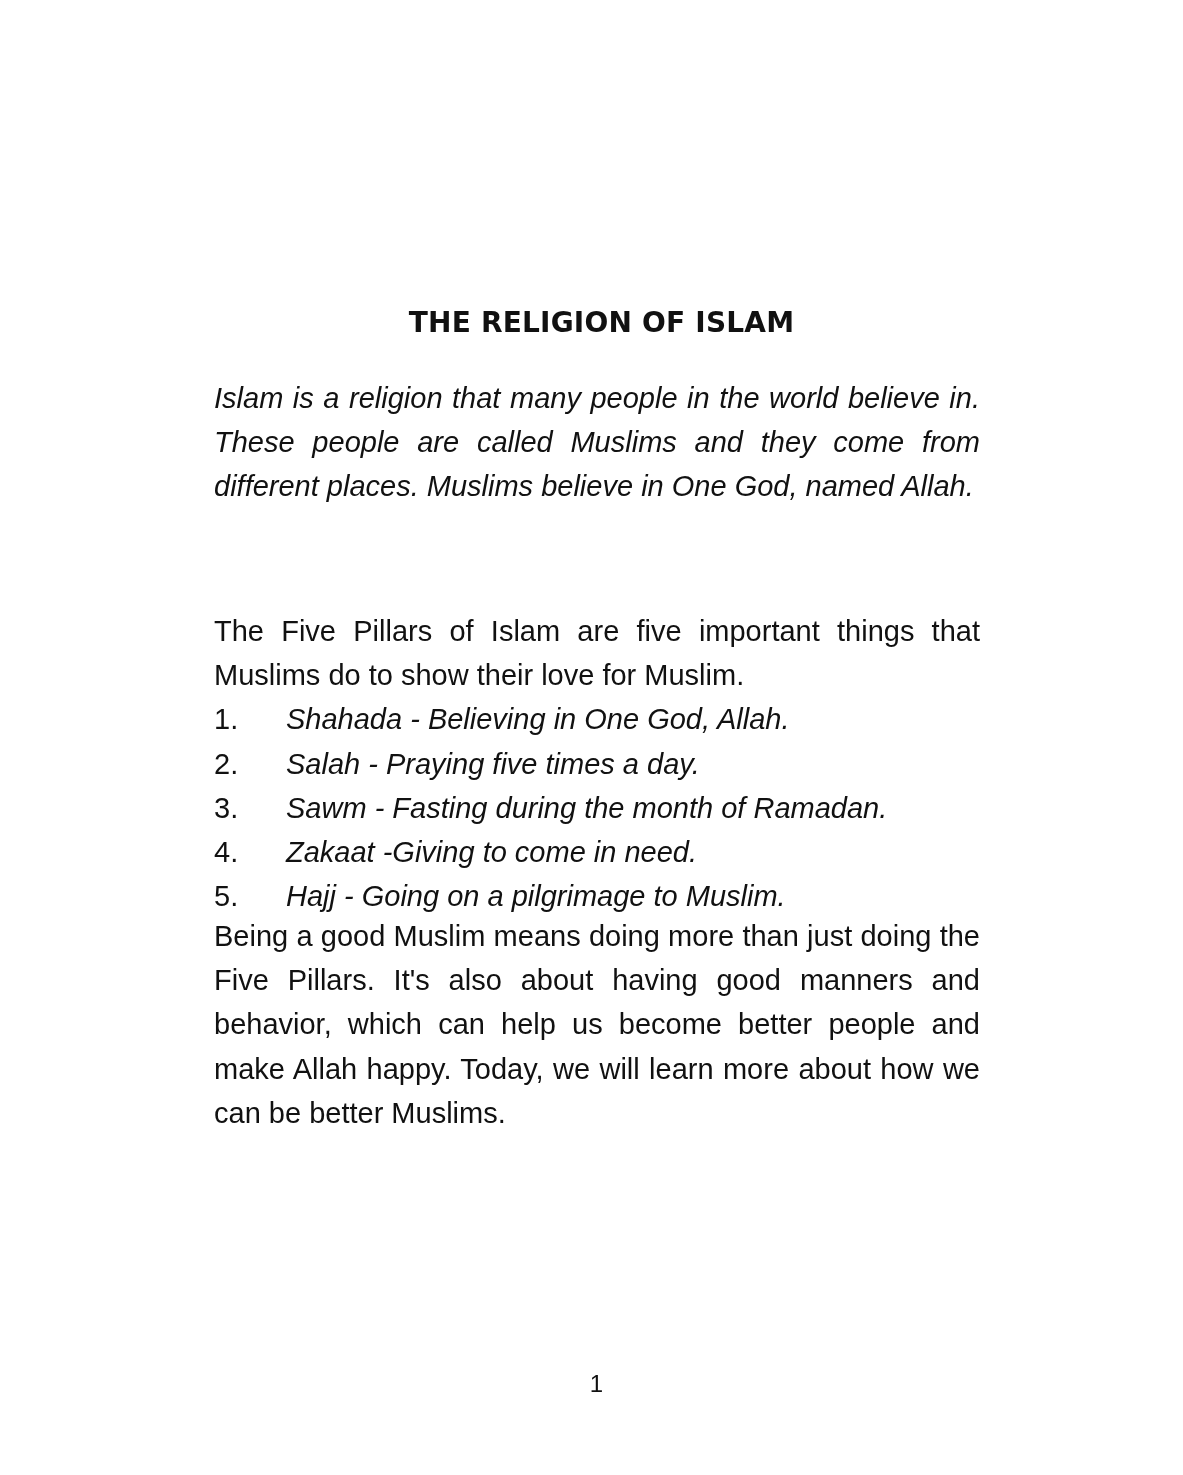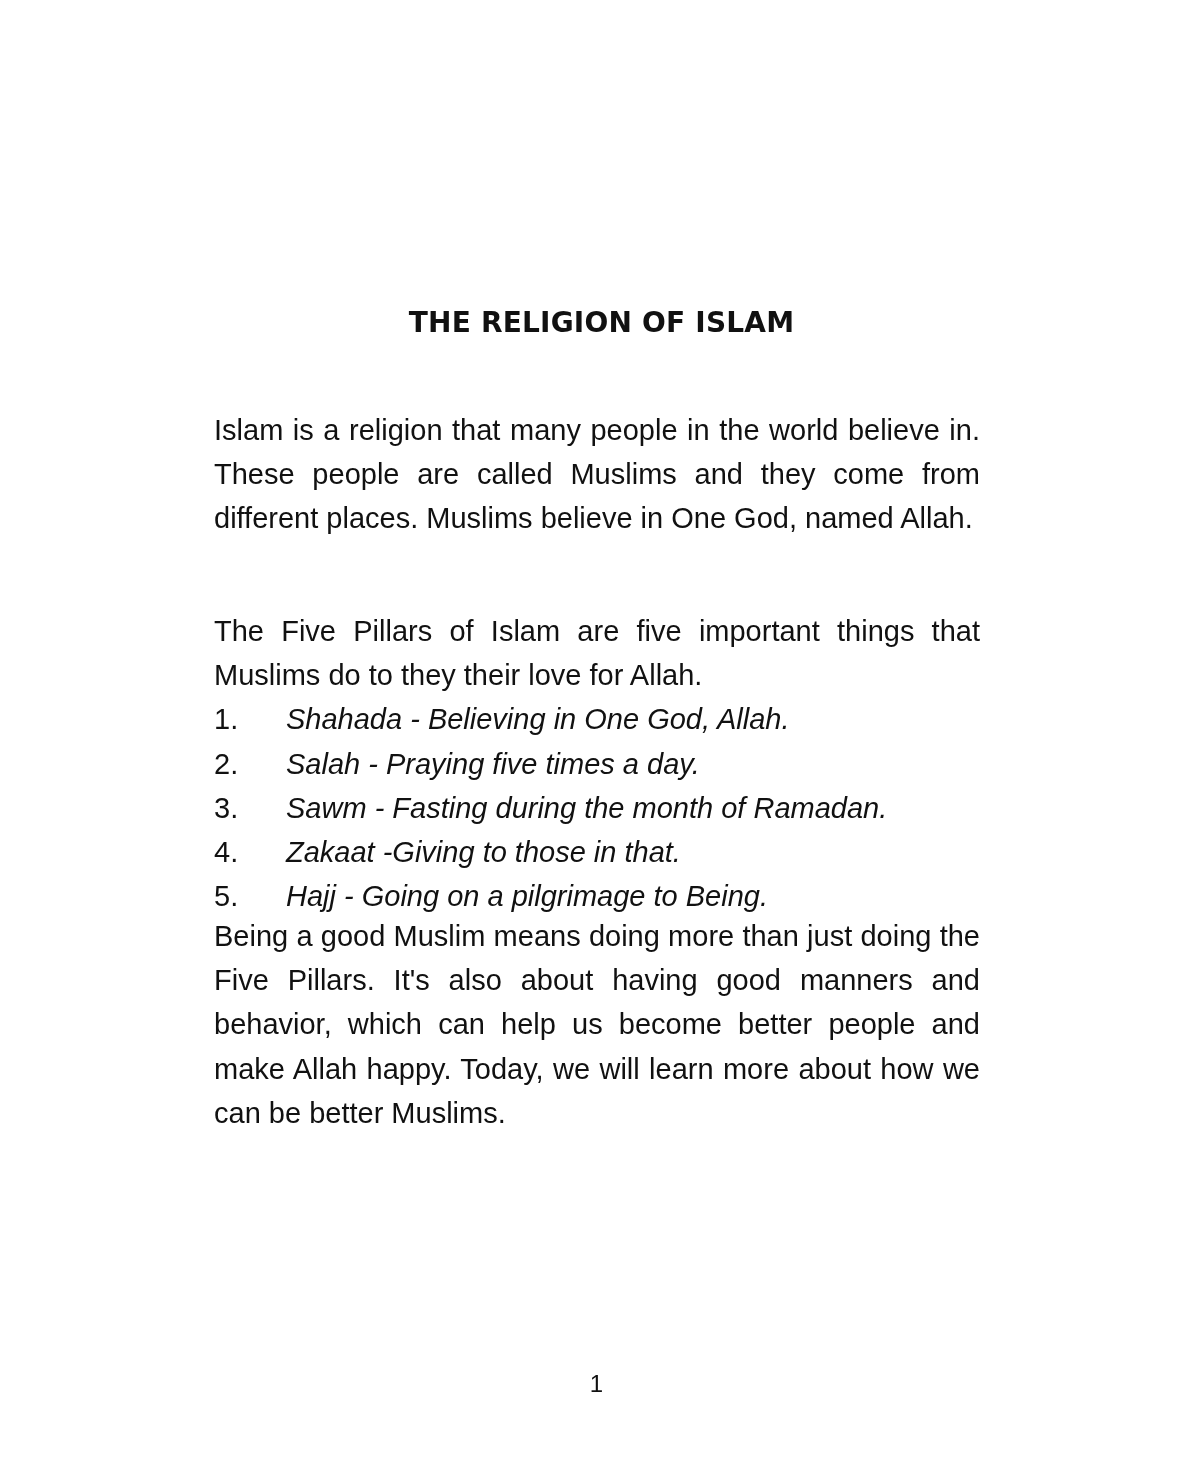--- a/index.html
+++ b/index.html
@@ -39,21 +39,21 @@
       left: 214px;
       width: 766px;
       font-size: 29px;
       line-height: 44.2px;
       font-family: "Liberation Sans", sans-serif;
     }
     .para {
       margin: 0;
       text-align: justify;
     }
-    #p1 { top: 408px; }
+    #p1 { top: 376px; font-style: italic; }
     #p2 { top: 609px; }
     #p3 { top: 914px; }
     .list {
       list-style: none;
       margin: 0;
       padding: 0;
     }
     .list-item {
       display: flex;
       height: 44.2px;
@@ -79,41 +79,41 @@
 
 <div class="page">
 
   <h1 class="title" style="margin:0;">THE RELIGION OF ISLAM</h1>
 
   <div class="content" id="p1">
     <p class="para">Islam is a religion that many people in the world believe in. These people are called Muslims and they come from different places. Muslims believe in One God, named Allah.</p>
   </div>
 
   <div class="content" id="p2">
-    <p class="para">The Five Pillars of Islam are five important things that Muslims do to they their love for Allah.</p>
+    <p class="para">The Five Pillars of Islam are five important things that Muslims do to show their love for Muslim.</p>
     <ol class="list">
       <li class="list-item">
         <span class="list-num">1.</span>
         <span class="list-text">Shahada - Believing in One God, Allah.</span>
       </li>
       <li class="list-item">
         <span class="list-num">2.</span>
         <span class="list-text">Salah - Praying five times a day.</span>
       </li>
       <li class="list-item">
         <span class="list-num">3.</span>
         <span class="list-text">Sawm - Fasting during the month of Ramadan.</span>
       </li>
       <li class="list-item">
         <span class="list-num">4.</span>
-        <span class="list-text">Zakaat -Giving to those in that.</span>
+        <span class="list-text">Zakaat -Giving to come in need.</span>
       </li>
       <li class="list-item">
         <span class="list-num">5.</span>
-        <span class="list-text">Hajj - Going on a pilgrimage to Being.</span>
+        <span class="list-text">Hajj - Going on a pilgrimage to Muslim.</span>
       </li>
     </ol>
   </div>
 
   <div class="content" id="p3">
     <p class="para">Being a good Muslim means doing more than just doing the Five Pillars. It's also about having good manners and behavior, which can help us become better people and make Allah happy. Today, we will learn more about how we can be better Muslims.</p>
   </div>
 
   <div class="page-number">1</div>
 

